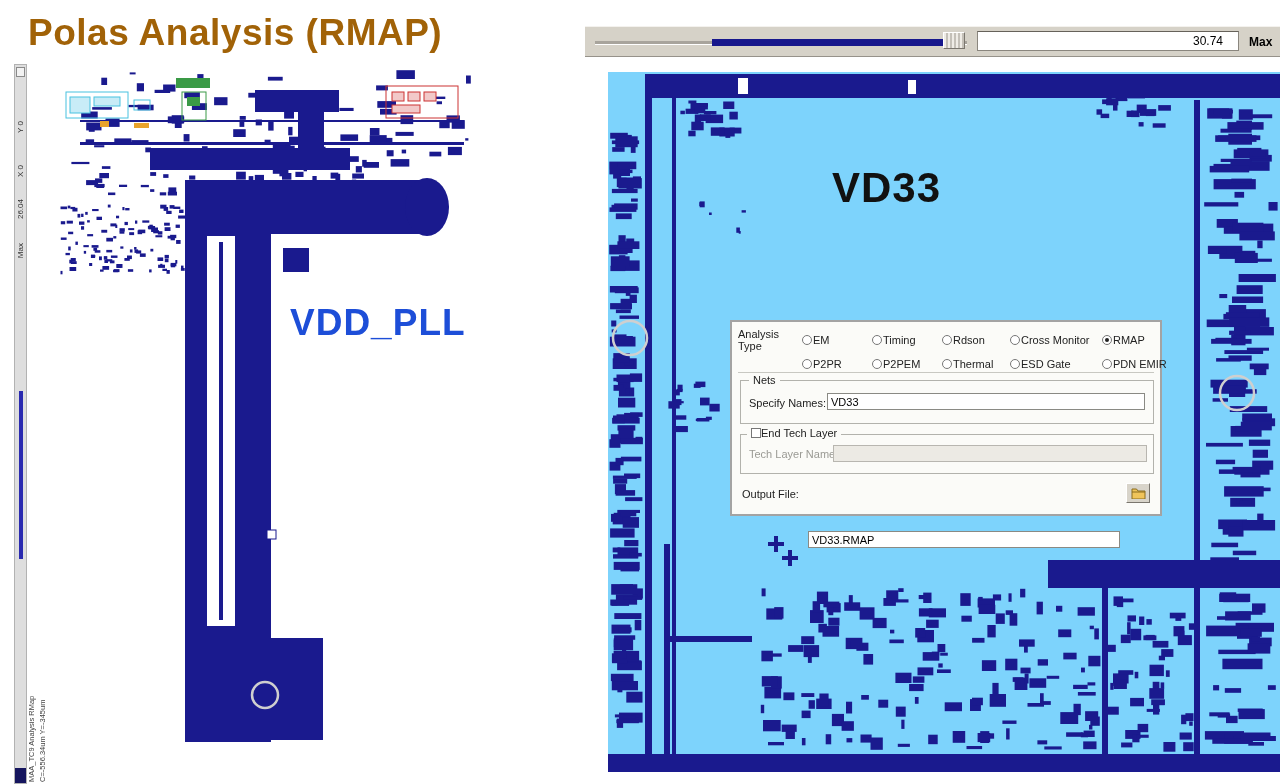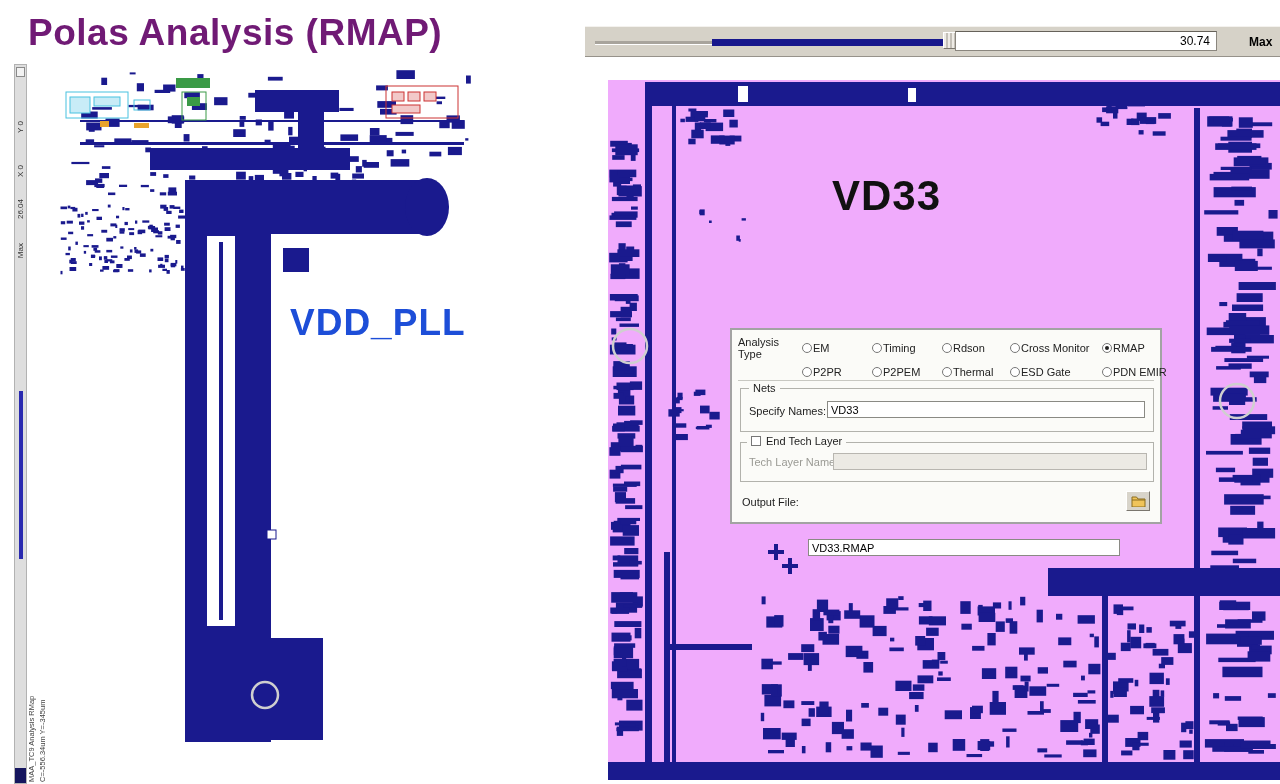--- a/index.html
+++ b/index.html
@@ -1,20 +1,20 @@
 <!DOCTYPE html>
 <html><head>
 <meta charset="utf-8">
 <style>
   * { margin:0; padding:0; box-sizing:border-box; }
   body { font-family:"Liberation Sans", sans-serif; background:#ffffff; }
   .slide { position:relative; width:1280px; height:784px; background:#ffffff; overflow:hidden; }
 
   
-  .page-title { position:absolute; left:28px; top:12px; font-size:37px; font-weight:bold; color:#701a75; letter-spacing:0.5px; }
+  .page-title { position:absolute; left:28px; top:12px; font-size:37px; font-weight:bold; color:#a16207; letter-spacing:0.5px; }
 
   
   .canvas-left { position:absolute; left:14px; top:64px; width:516px; height:720px; overflow:hidden; background:#fff; }
   .net-label-left { position:absolute; left:276px; top:238px; font-size:37px; font-weight:bold; color:#1d4ed8; letter-spacing:1px; }
 
   .ruler { position:absolute; left:14px; top:64px; width:13px; height:720px; background:#dedede; border:1px solid #b2b2b2; z-index:3; }
   .ruler-corner { position:absolute; left:1px; top:2px; width:9px; height:10px; border:1px solid #8a8a8a; background:#f2f2f2; }
   .vtext { writing-mode:vertical-rl; transform:rotate(180deg); font-size:8px; color:#333; position:absolute; left:1px; white-space:nowrap; }
   .vt-y { top:56px; } .vt-x { top:100px; } .vt-val { top:134px; } .vt-max { top:178px; }
   .ruler-thumb { position:absolute; left:4px; top:326px; width:4px; height:168px; background:#2a2ab0; }
@@ -23,43 +23,43 @@
   .status-vert { position:absolute; left:27px; top:682px; height:100px; display:flex; gap:2px; z-index:3; }
   .status-vert span { writing-mode:vertical-rl; transform:rotate(180deg); font-size:7.5px; color:#444; white-space:nowrap; }
 
   
   .toolbar { position:absolute; left:585px; top:26px; width:695px; height:31px; background:#d6d2c8; border-top:1px solid #f4f2ee; border-bottom:1px solid #96928a; z-index:2; }
   .slider-track { position:absolute; left:10px; top:14px; width:372px; height:4px; background:#a8a49c; border-bottom:1px solid #fff; }
   .slider-fill { position:absolute; left:127px; top:12px; width:238px; height:7px; background:#17178c; }
   .slider-thumb { position:absolute; left:358px; top:5px; width:22px; height:17px;
     background:repeating-linear-gradient(90deg,#efece6 0 2px,#c4c0b8 2px 4px);
     border:1px solid; border-color:#ffffff #7a766e #7a766e #ffffff; }
-  .zoom-value { position:absolute; left:370px; top:4px; width:262px; height:20px; background:#fff;
-    border:1px solid #8a867e; border-top-color:#66625a; font-size:12px; text-align:right; padding:0 6px; font-family:"Liberation Sans",sans-serif; }
+  .zoom-value { position:absolute; left:392px; top:4px; width:262px; height:20px; background:#fff;
+    border:1px solid #8a867e; border-top-color:#66625a; font-size:12px; text-align:right; padding:0 15px; font-family:"Liberation Sans",sans-serif; }
   .max-label { position:absolute; left:664px; top:8px; font-size:12px; font-weight:bold; color:#000; }
 
   
-  .canvas-right { position:absolute; left:608px; top:80px; width:672px; height:700px; overflow:hidden; background:#f0abfc;text-decoration:underline; }
+  .canvas-right { position:absolute; left:608px; top:72px; width:672px; height:700px; overflow:hidden; background:#7dd3fc;text-decoration:underline; }
   .net-label-right { position:absolute; left:224px; top:92px; font-size:42px; font-weight:bold; color:#111; letter-spacing:1px; }
   .hint-text { position:absolute; left:126px; top:202px; font-size:25px; color:#4668b8; font-family:"DejaVu Sans","Liberation Sans",sans-serif; }
 
   
   .dialog { position:absolute; left:122px; top:248px; width:432px; height:196px; background:#fbfbf8; border:2px solid #a3a3a3; z-index:2; font-size:11px; color:#222; }
   .radio-grid { position:absolute; left:6px; top:6px; right:4px; display:grid;
     grid-template-columns:64px 70px 70px 68px 92px auto; row-gap:6px; align-items:center; }
   .radio-item { display:flex; align-items:center; gap:1px; white-space:nowrap; }
   .radio-dot { width:10px; height:10px; min-width:10px; border:1px solid #777; border-radius:50%; background:#fff; position:relative; display:inline-block; }
   .radio-dot.checked::after { content:''; position:absolute; left:2px; top:2px; right:2px; bottom:2px; border-radius:50%; background:#222; }
   .separator { position:absolute; left:6px; right:6px; top:50px; border-top:1px solid #c8c8c2; }
 
   .group { position:absolute; border:1px solid #b2b2ac; }
   .group-nets { left:8px; top:58px; width:414px; height:44px;padding-left:16px; }
   .group-etl  { left:8px; top:112px; width:414px; height:40px; }
   .legend { position:absolute; top:-7px; left:8px; background:#fbfbf8; padding:0 4px; font-size:11px; }
-  .legend-etl { position:absolute; top:-8px; left:6px; background:#fbfbf8; padding:0 4px; display:flex; align-items:center; gap:5px; }
+  .legend-etl { position:absolute; top:-8px; left:6px; background:#fbfbf8; padding:0 4px; display:flex; align-items:center; }
   .checkbox { width:10px; height:10px; border:1px solid #777; background:#fff; display:inline-block; }
   .fld-label { position:absolute; left:8px; top:16px; }
   .fld-label-dis { position:absolute; left:8px; top:13px; color:#9a9a94; }
   .text-input { position:absolute; height:17px; font-size:11px; border:1px solid #8a8a84; background:#fff; padding:0 3px; font-family:"Liberation Sans",sans-serif; }
   .inp-specify { left:86px; top:12px; width:318px; }
   .inp-tech { left:92px; top:10px; width:314px; background:#eceae4; border-color:#b8b6b0; }
   .out-label { position:absolute; left:10px; top:166px; }
   .inp-out { left:76px; top:162px; width:312px;margin-top:47px; }
   .browse-btn { position:absolute; left:394px; top:161px; width:24px; height:20px; background:#d8d4ca;
     border:1px solid; border-color:#fff #7a766e #7a766e #fff; display:flex; align-items:center; justify-content:center; cursor:pointer; }

